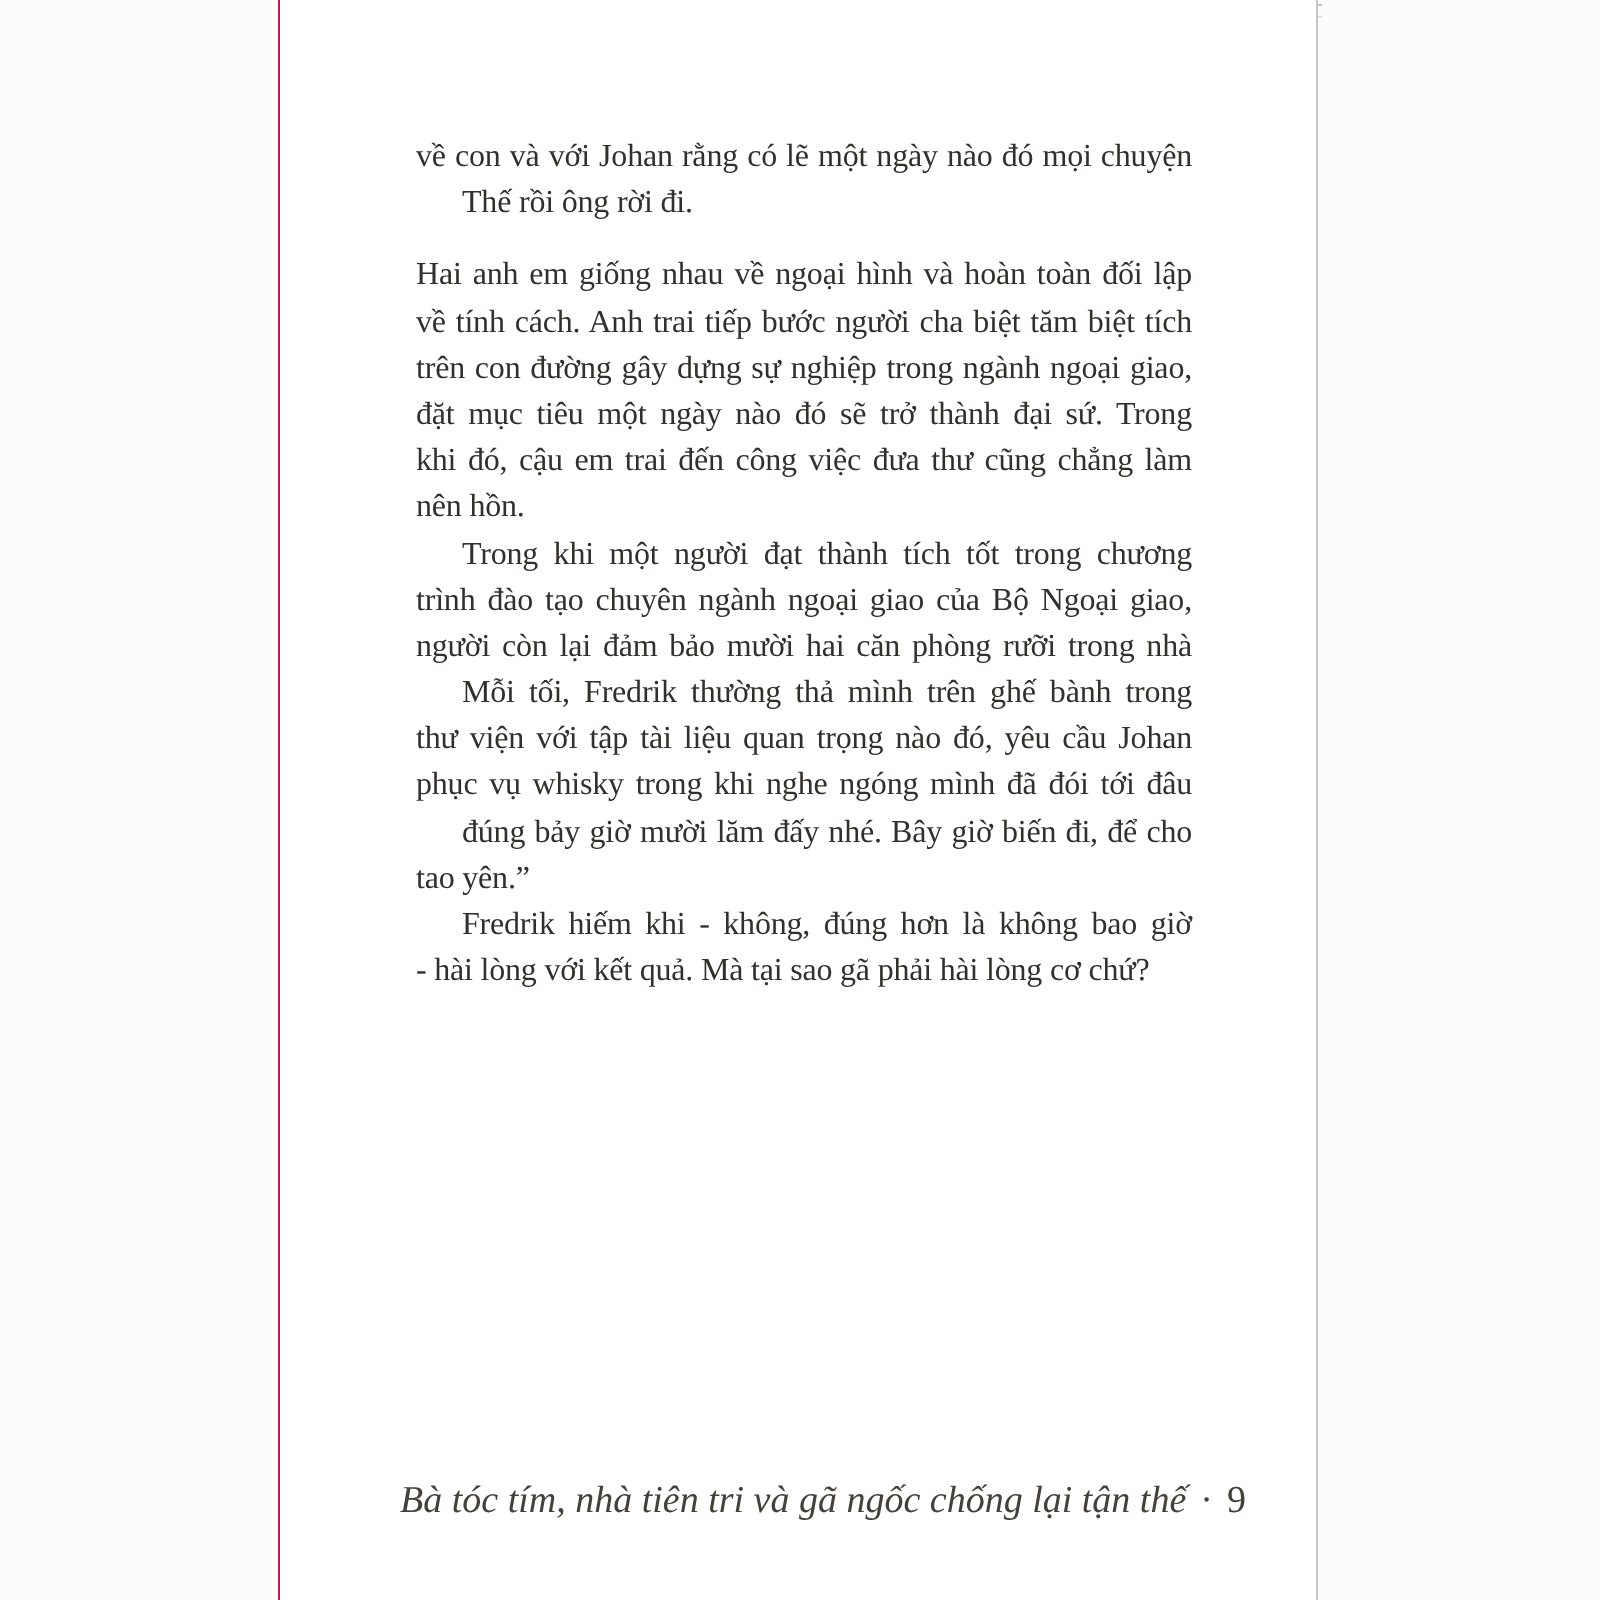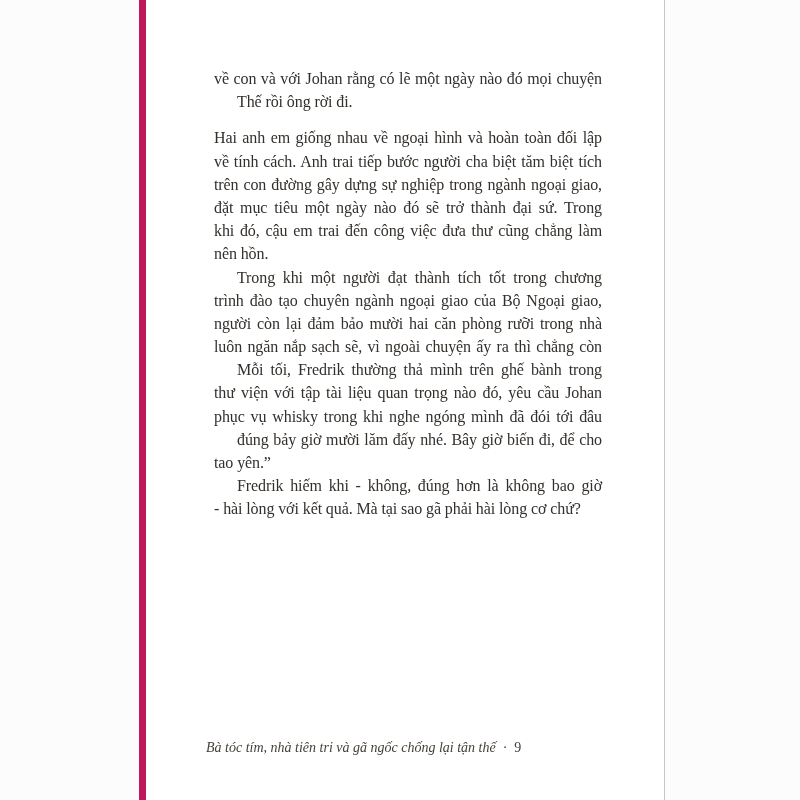--- a/index.html
+++ b/index.html
@@ -10,21 +10,21 @@
     position: relative;
     overflow: hidden;
   }
   .stage { position: absolute; inset: 0; }
 
   
   .page {
     position: absolute;
     left: 139px; top: 0; width: 518px; height: 800px;
     background: #ffffff;
-    border-left: 7px solid #be185d;
+    border-left: 1px solid #be185d;
     border-right: 1px solid #c6c6c6;
   }
   .edge-line-a {
     position: absolute; left: 139px; top: 2px; width: 522px; height: 1px;
     background: #c2c2c2;
   }
   .edge-line-b {
     position: absolute; left: 139px; top: 8px; width: 522px; height: 1px;
     background: #e0e0e0;
   }
@@ -45,21 +45,21 @@
     text-align: justify;
     text-align-last: justify;
   }
   .line.last { text-align: left; text-align-last: left; }
   .para.indent .line:first-child { text-indent: 23px; }
 
   .footer {
     position: absolute;
     left: 60px; top: 740px; width: 400px;
     color: #45403a;
-    font-size: 14px;
+    font-size: 19px;
     white-space: nowrap;
   }
   .footer .running-title { font-style: italic; }
   .footer .sep { margin: 0 7px; font-style: normal; }
   .footer .page-number { font-style: normal; }
 </style>
 </head>
 <body>
 
 <div class="stage">
@@ -79,21 +79,20 @@
           <div class="line">về tính cách. Anh trai tiếp bước người cha biệt tăm biệt tích</div>
           <div class="line">trên con đường gây dựng sự nghiệp trong ngành ngoại giao,</div>
           <div class="line">đặt mục tiêu một ngày nào đó sẽ trở thành đại sứ. Trong</div>
           <div class="line">khi đó, cậu em trai đến công việc đưa thư cũng chẳng làm</div>
           <div class="line last">nên hồn.</div>
         </div>
         <div class="para indent">
           <div class="line">Trong khi một người đạt thành tích tốt trong chương</div>
           <div class="line">trình đào tạo chuyên ngành ngoại giao của Bộ Ngoại giao,</div>
           <div class="line">người còn lại đảm bảo mười hai căn phòng rưỡi trong nhà</div>
-          <div class="line">luôn ngăn nắp sạch sẽ, vì ngoài chuyện ấy ra thì chẳng còn</div>
         </div>
         <div class="para indent">
           <div class="line">Mỗi tối, Fredrik thường thả mình trên ghế bành trong</div>
           <div class="line">thư viện với tập tài liệu quan trọng nào đó, yêu cầu Johan</div>
           <div class="line">phục vụ whisky trong khi nghe ngóng mình đã đói tới đâu</div>
         </div>
         <div class="para indent">
           <div class="line">đúng bảy giờ mười lăm đấy nhé. Bây giờ biến đi, để cho</div>
           <div class="line last">tao yên.”</div>
         </div>

